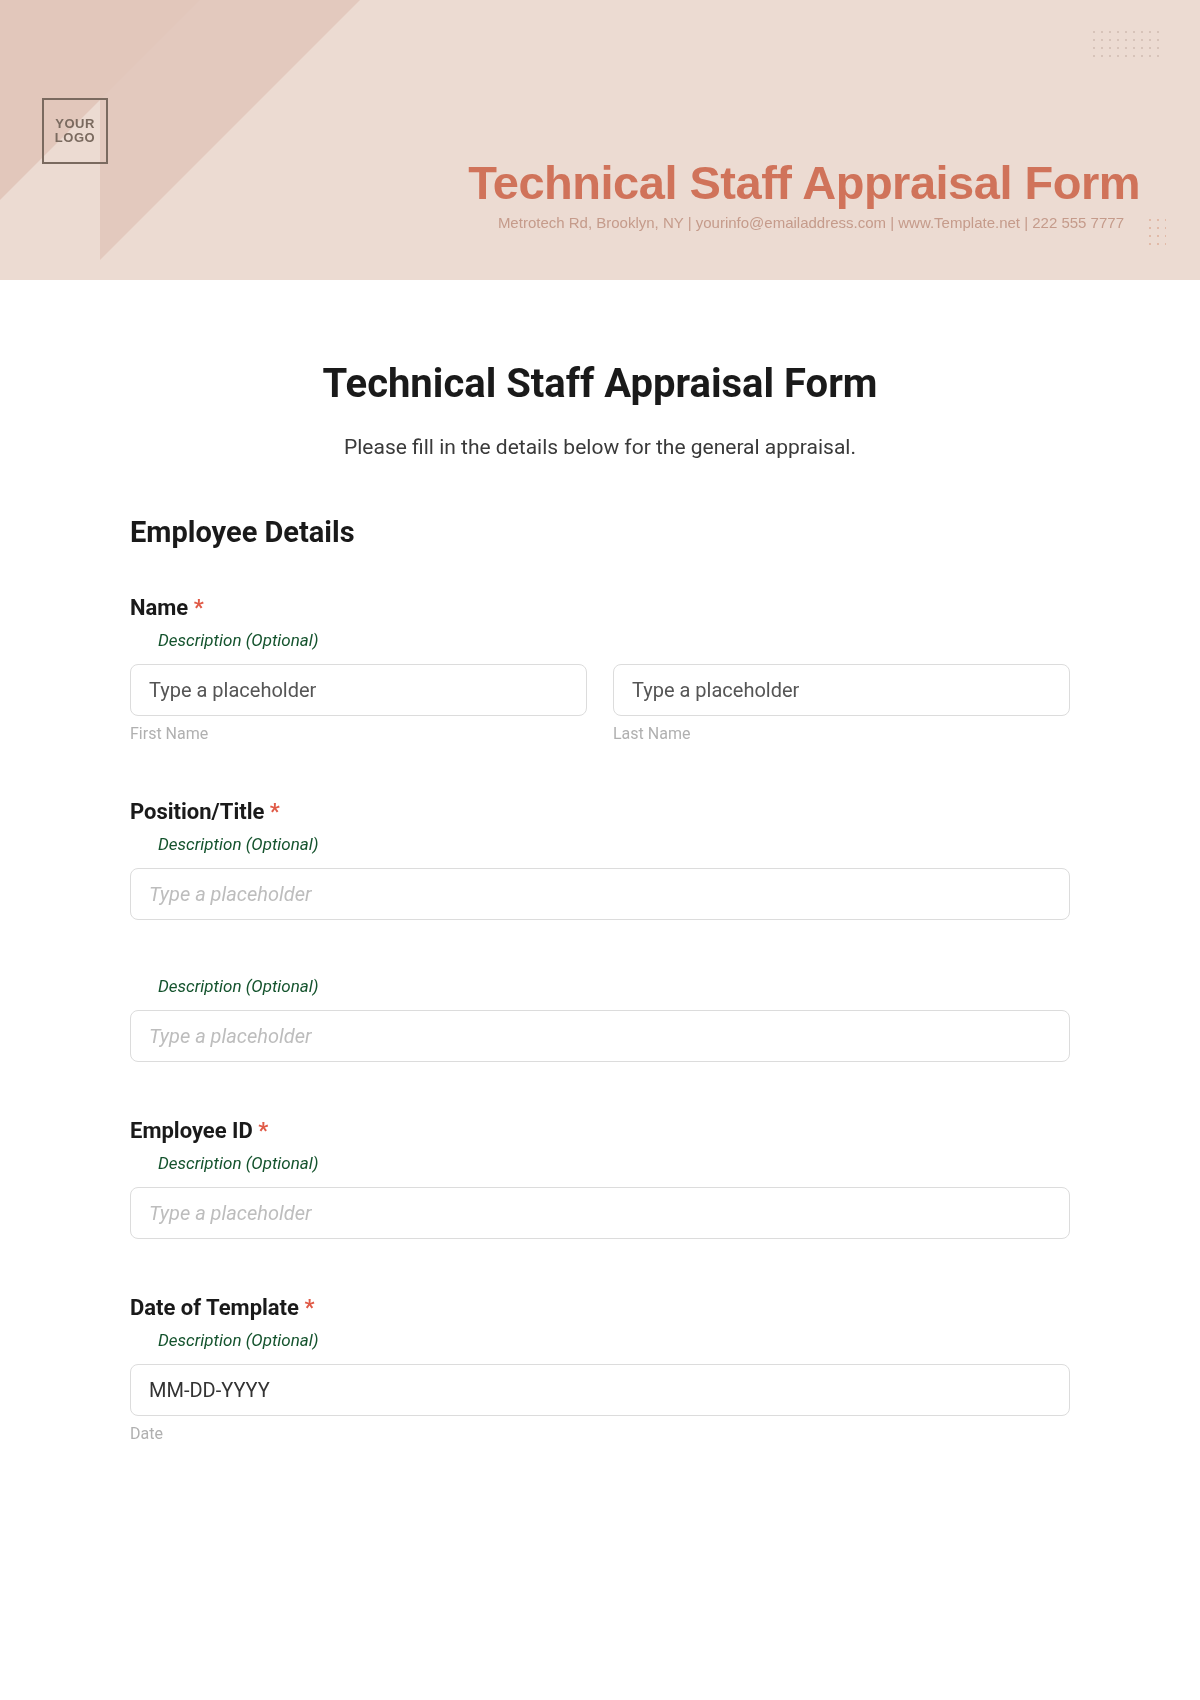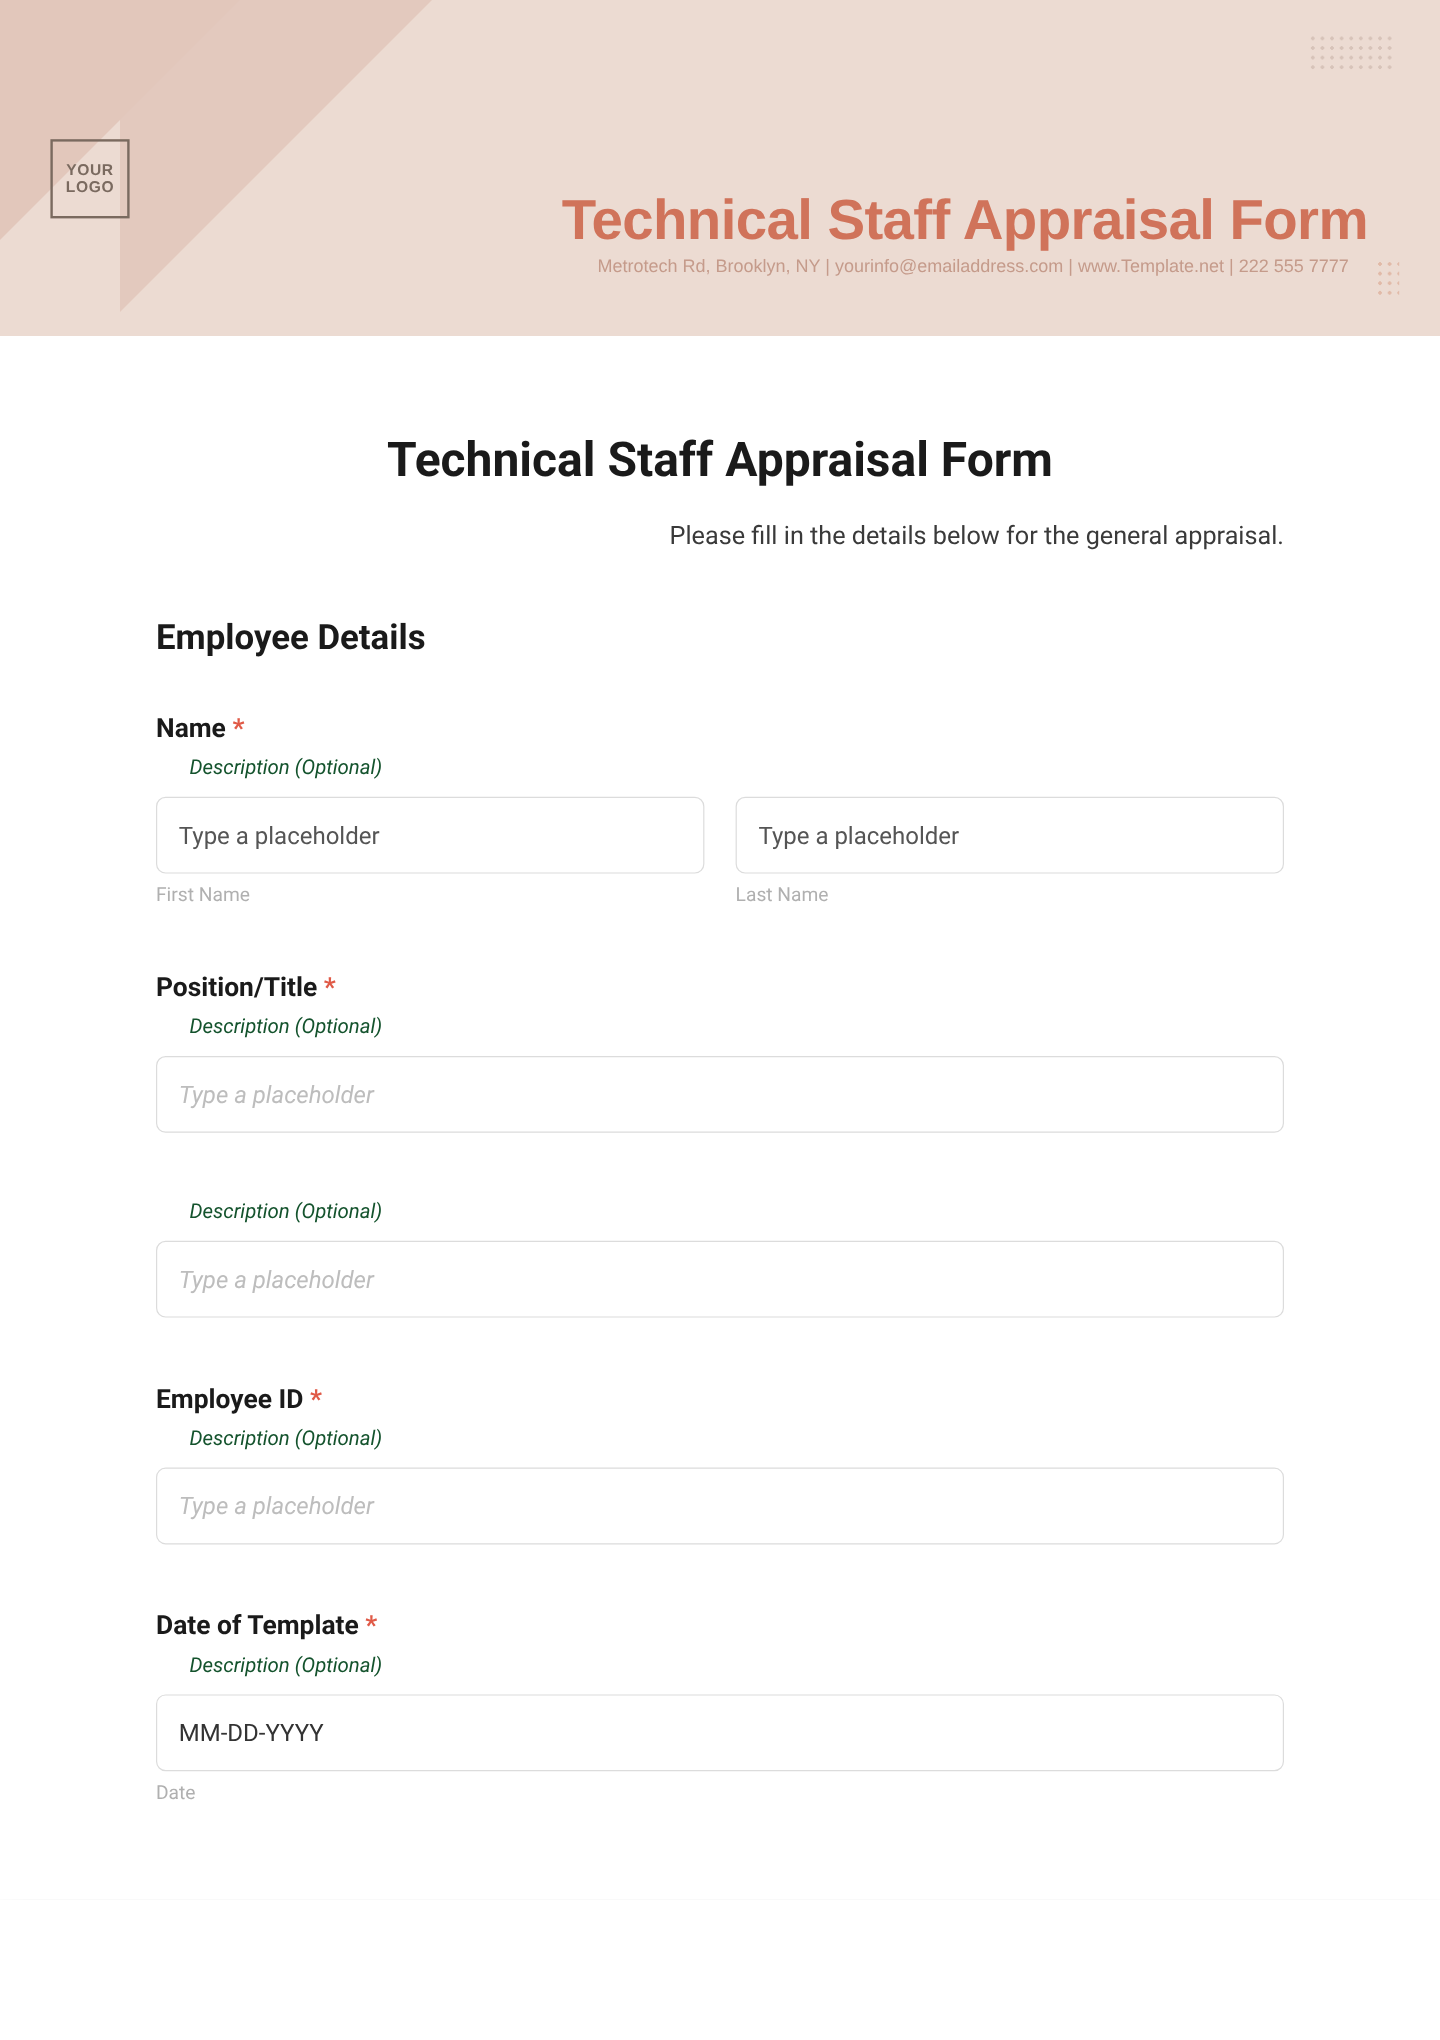--- a/index.html
+++ b/index.html
@@ -44,21 +44,21 @@
     opacity: 0.6;
   }
   .dots2 {
     position: absolute; bottom: 30px; right: 34px;
     width: 20px; height: 34px;
     background-image: radial-gradient(#d6997e 1.5px, transparent 1.5px);
     background-size: 8px 8px;
     opacity: 0.5;
   }
   .logo-box {
-    position: absolute; top: 116px; left: 42px;
+    position: absolute; top: 98px; left: 42px;
     width: 66px; height: 66px;
     border: 2px solid #7a6a5f;
     display: flex; align-items: center; justify-content: center;
     font-size: 13px; font-weight: 700; color: #7a6a5f;
     line-height: 1.1; text-align: center; letter-spacing: 0.5px;
     font-family: Arial, sans-serif;
   }
   .header-title {
     position: absolute; right: 60px; top: 155px;
     font-size: 47px; font-weight: 800;
@@ -72,42 +72,42 @@
     font-family: Arial, sans-serif;
   }
   .content {
     padding: 80px 130px 60px 130px;
   }
   .form-title {
     font-size: 40px; font-weight: 700; text-align: center;
     color: #1a1a1a; margin-bottom: 28px;
   }
   .form-sub {
-    font-size: 21px; text-align: right; color: #3a3a3a;
+    font-size: 21px; text-align: center; color: #3a3a3a;
     margin-bottom: 56px;
   }
   .section-title {
     font-size: 29px; font-weight: 700; color: #1a1a1a;
     margin-bottom: 46px;
   }
   .field-group { margin-bottom: 56px; }
   .field-label {
     font-size: 22px; font-weight: 700; color: #1a1a1a;
     margin-bottom: 10px;
   }
   .req { color: #e05a47; }
   .field-desc {
     font-size: 17px; color: #14532d; font-style: italic;
     margin-bottom: 14px;
     margin-left: 28px;
   }
   .row { display: flex; gap: 26px; }
   .col { flex: 1; }
   .input {
-    width: 100%; height: 64px;
+    width: 100%; height: 52px;
     border: 1.5px solid #dcdcdc; border-radius: 8px;
     padding: 0 18px; font-size: 20px;
     font-family: inherit; color: #333;
     outline: none; background: #fff;
   }
   .input::placeholder { color: #bdbdbd; font-style: italic; }
   .input.dark-ph::placeholder { color: #555; font-style: normal; }
   .input.plain::placeholder { color: #333; font-style: normal; }
   .sub-label {
     font-size: 16px; color: #b0b0b0; margin-top: 8px;

